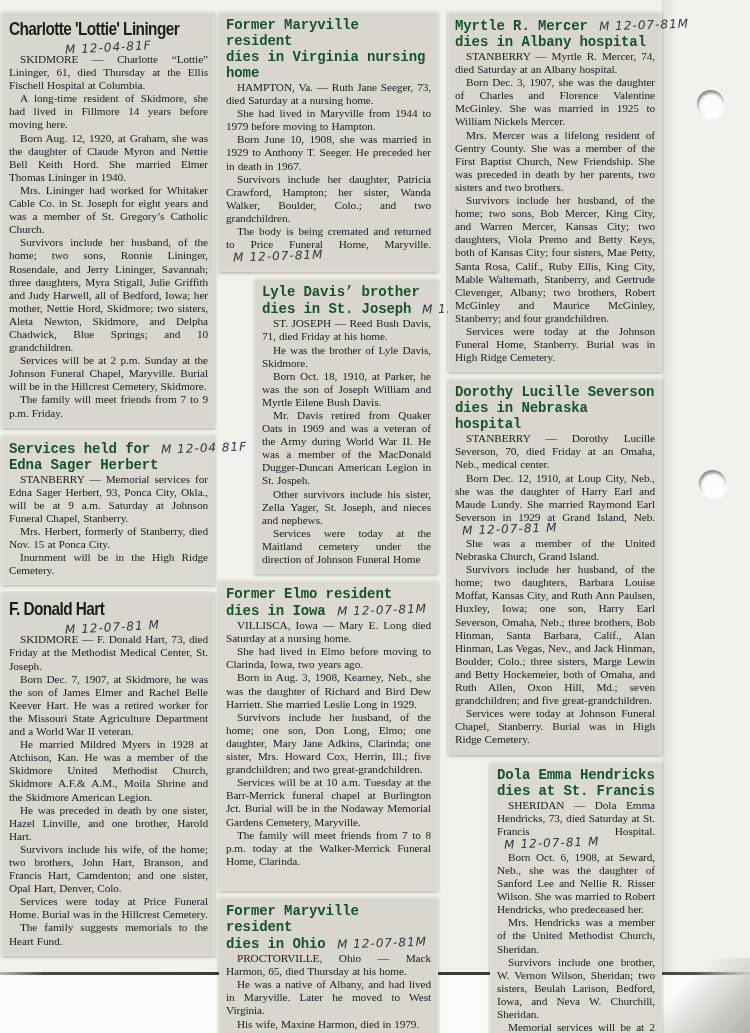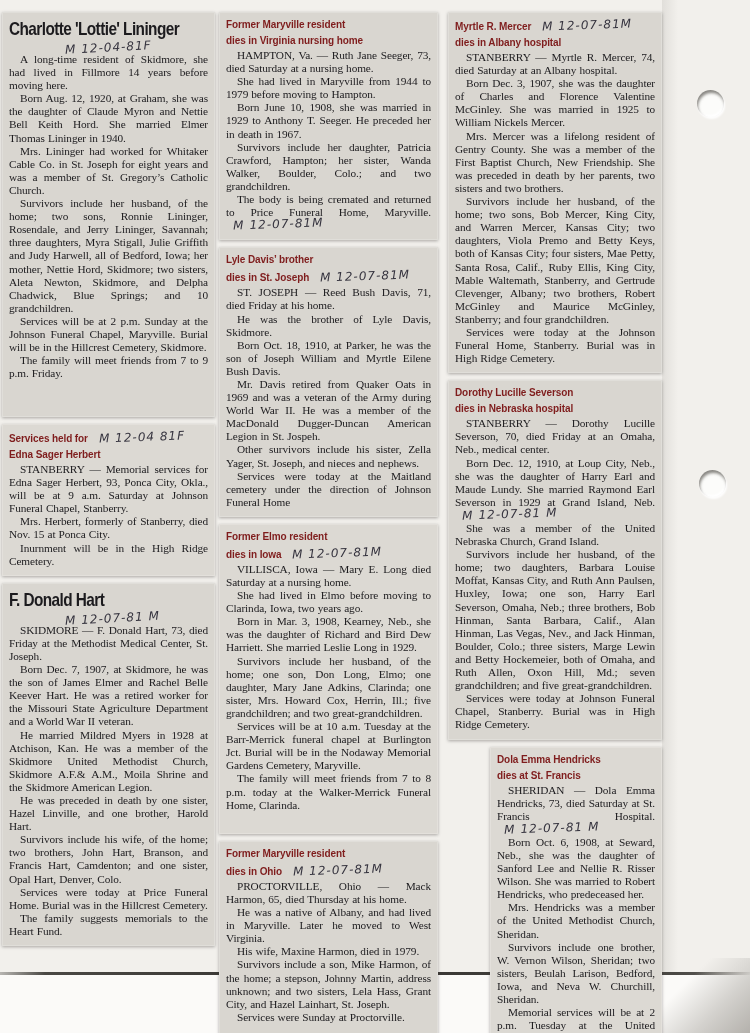--- a/index.html
+++ b/index.html
@@ -33,49 +33,50 @@
   .clip { background:var(--newsprint, #d9d6d0); padding:5px 7px 8px;
     box-shadow:0 1px 3px rgba(60,58,54,.4), 0 0 0 1px rgba(255,255,255,.2) inset; }
   .clip.shade-b { background:var(--newsprint-b, #dcd9d3); }
   .clip + .clip, .clip-gap { margin-top:7px; }
 
   .para { font-size:11.3px; line-height:13.1px; text-align:justify; text-indent:11px;
     letter-spacing:-0.1px; word-spacing:0.4px; }
   .head-lg { font-family:"Liberation Sans", sans-serif; font-weight:bold;
     font-size:16px; letter-spacing:-0.6px; white-space:nowrap;
     transform:scale(.96,1.12); transform-origin:left top; padding:2px 0 3px; }
-  .head-sm { font-family:Liberation Sans, sans-serif; font-weight:bold;
-    font-size:10px; line-height:16px; letter-spacing:-0.1px; color:#7f1d1d; }
+  .head-sm { font-family:Liberation Mono, monospace; font-weight:bold;
+    font-size:14px; line-height:16px; letter-spacing:-0.1px; color:#14532d; }
   .headline-row { line-height:16px; white-space:nowrap; }
 
   .hw { font-family:"DejaVu Sans", sans-serif; font-style:italic; font-size:12px;
     font-weight:500; color:var(--pen, #36343f); letter-spacing:1px; white-space:nowrap; }
   .hw-inline { display:inline-block; transform:rotate(-2deg); margin-left:7px; position:relative; top:-1px; text-indent:0; }
   .hw-block { transform:rotate(-3deg); margin:-1px 0 0 56px; line-height:14px; }
 
   .mh-405 { min-height:405px; } .mh-140 { min-height:140px; } .mh-352 { min-height:352px; }
-  .mh-196 { min-height:196px; } .mh-253 { min-height:253px; } .mh-310 { min-height:310px; }
+  .mh-196 { min-height:196px; } .mh-253 { min-height:253px;margin-left:36px; } .mh-310 { min-height:310px; }
   .mh-195 { min-height:195px; } .mh-336 { min-height:336px; } .mh-344 { min-height:344px; }
   .mh-247 { min-height:247px;margin-left:42px; }
 </style>
 </head>
 <body>
 
 <div class="page">
   <div class="bottom-strip"></div>
   <div class="margin-shade"></div>
   <div class="divider"></div>
   <div class="corner-shade"></div>
   <div class="hole hole-1"></div>
   <div class="hole hole-2"></div>
 
   <div class="col col-1">
     <article class="clip mh-405">
       <h1 class="head-lg">Charlotte 'Lottie' Lininger</h1>
       <div class="hw hw-block">M 12-04-81F</div>
+      <p class="para">SKIDMORE — Charlotte “Lottie” Lininger, 61, died Thursday at the Ellis Fischell Hospital at Columbia.</p>
       <p class="para">A long-time resident of Skidmore, she had lived in Fillmore 14 years before moving here.</p>
       <p class="para">Born Aug. 12, 1920, at Graham, she was the daughter of Claude Myron and Nettie Bell Keith Hord. She married Elmer Thomas Lininger in 1940.</p>
       <p class="para">Mrs. Lininger had worked for Whitaker Cable Co. in St. Joseph for eight years and was a member of St. Gregory’s Catholic Church.</p>
       <p class="para">Survivors include her husband, of the home; two sons, Ronnie Lininger, Rosendale, and Jerry Lininger, Savannah; three daughters, Myra Stigall, Julie Griffith and Judy Harwell, all of Bedford, Iowa; her mother, Nettie Hord, Skidmore; two sisters, Aleta Newton, Skidmore, and Delpha Chadwick, Blue Springs; and 10 grandchildren.</p>
       <p class="para">Services will be at 2 p.m. Sunday at the Johnson Funeral Chapel, Maryville. Burial will be in the Hillcrest Cemetery, Skidmore.</p>
       <p class="para">The family will meet friends from 7 to 9 p.m. Friday.</p>
     </article>
 
     <article class="clip shade-b mh-140">
       <div class="headline-row">
@@ -127,21 +128,21 @@
     </article>
 
     <article class="clip shade-b mh-310">
       <h2 class="head-sm">Former Elmo resident</h2>
       <div class="headline-row">
         <span class="head-sm">dies in Iowa</span>
         <span class="hw hw-inline">M 12-07-81M</span>
       </div>
       <p class="para">VILLISCA, Iowa — Mary E. Long died Saturday at a nursing home.</p>
       <p class="para">She had lived in Elmo before moving to Clarinda, Iowa, two years ago.</p>
-      <p class="para">Born in Mar. 3, 1908, Kearney, Neb., she was the daughter of Richard and Bird Dew Harriett. She married Leslie Long in 1929.</p>
+      <p class="para">Born in Aug. 3, 1908, Kearney, Neb., she was the daughter of Richard and Bird Dew Harriett. She married Leslie Long in 1929.</p>
       <p class="para">Survivors include her husband, of the home; one son, Don Long, Elmo; one daughter, Mary Jane Adkins, Clarinda; one sister, Mrs. Howard Cox, Herrin, Ill.; five grandchildren; and two great-grandchildren.</p>
       <p class="para">Services will be at 10 a.m. Tuesday at the Barr-Merrick funeral chapel at Burlington Jct. Burial will be in the Nodaway Memorial Gardens Cemetery, Maryville.</p>
       <p class="para">The family will meet friends from 7 to 8 p.m. today at the Walker-Merrick Funeral Home, Clarinda.</p>
     </article>
 
     <article class="clip mh-195">
       <h2 class="head-sm">Former Maryville resident</h2>
       <div class="headline-row">
         <span class="head-sm">dies in Ohio</span>
         <span class="hw hw-inline">M 12-07-81M</span>

